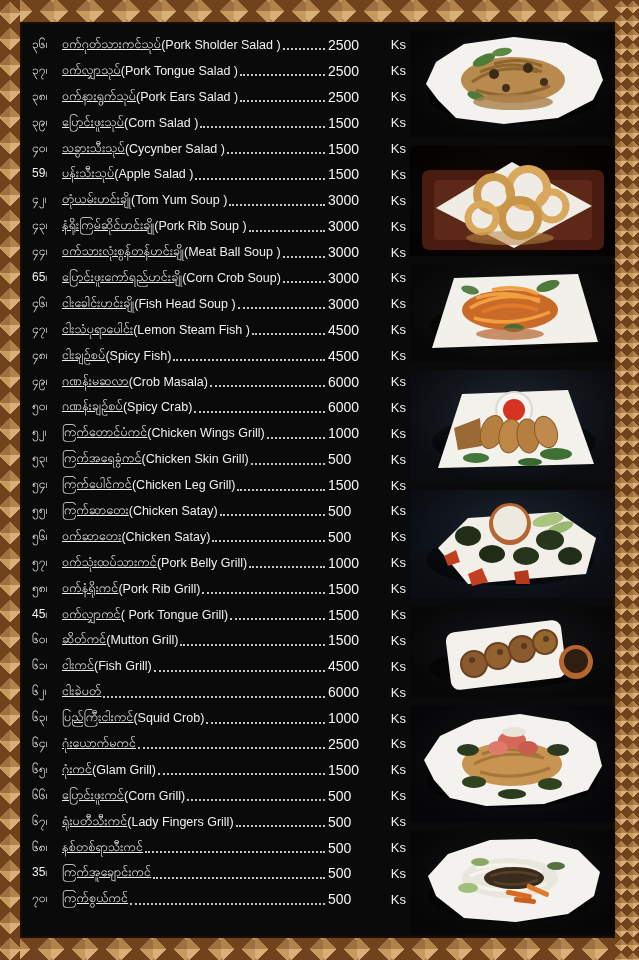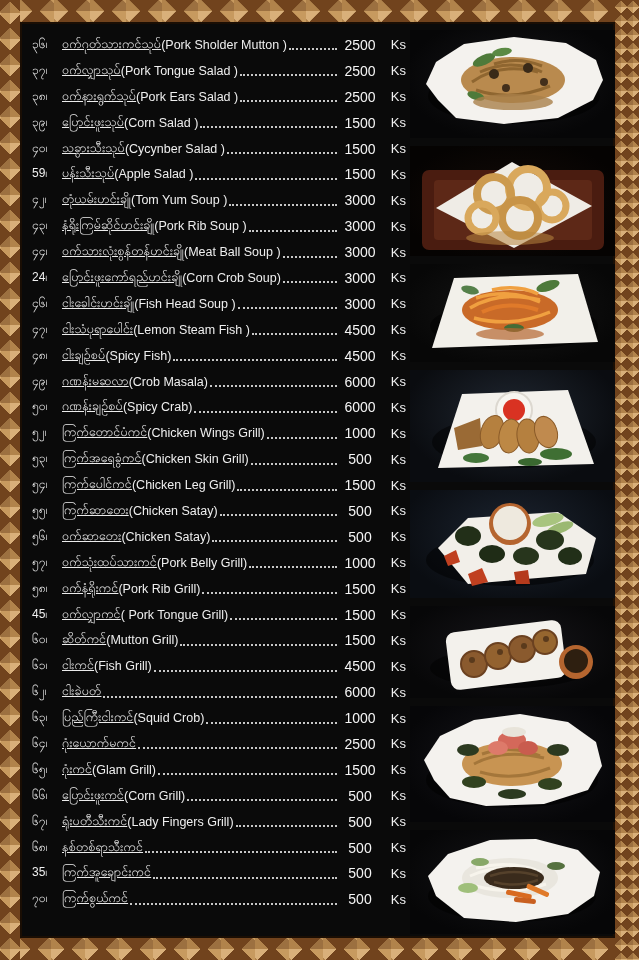--- a/index.html
+++ b/index.html
@@ -36,22 +36,22 @@
   }
   .row .no{flex:0 0 30px;font-size:12px;color:#f0f0f0;}
   .row .mm{flex:0 0 auto;letter-spacing:.2px;text-decoration:underline;}
   .row .en{flex:0 0 auto;color:#efefef;}
   .row .leader{
     flex:1 1 auto;min-width:8px;height:1px;
     border-bottom:2px dotted #d8d8d8;
     margin:0 3px 0 2px;transform:translateY(4px);
     opacity:.92;
   }
-  .row .price{flex:0 0 40px;text-align:center;font-size:14px;color:#f5f5f5;}
-  .row .ks{flex:0 0 26px;text-align:right;font-size:13px;color:#f0f0f0;}
+  .row .price{flex:0 0 40px;text-align:left;font-size:14px;color:#f5f5f5;}
+  .row .ks{flex:0 0 26px;text-align:right;font-size:13px;color:#f0f0f0;margin-left:12px;}
 
   
   #photo-col{
     position:absolute;left:390px;top:8px;width:205px;
     display:flex;flex-direction:column;gap:8px;
   }
   .photo{position:relative;width:205px;overflow:hidden;}
   .photo svg{display:block;width:100%;height:100%;}
   .ph1{height:108px;background:radial-gradient(ellipse at 50% 45%,#17171a 0%,#060607 75%);}
   .ph2{height:110px;background:radial-gradient(ellipse at 50% 50%,#140c08 0%,#050302 80%);}
@@ -69,21 +69,21 @@
   <div class="dpat top"></div>
   <div class="dpat bottom"></div>
   <div class="dpat left"></div>
   <div class="dpat right"></div>
 
   <div id="panel">
     <div id="menu-col">
   <div class="row">
     <span class="no">၃၆၊</span>
     <span class="mm">ဝက်ဂုတ်သားကင်သုပ်</span>
-    <span class="en"> (Pork Sholder Mutton )</span>
+    <span class="en"> (Pork Sholder Salad )</span>
     <span class="leader"></span>
     <span class="price">2500</span>
     <span class="ks">Ks</span>
   </div>
 
   <div class="row">
     <span class="no">၃၇၊</span>
     <span class="mm">ဝက်လျှာသုပ်</span>
     <span class="en"> (Pork Tongue Salad )</span>
     <span class="leader"></span>
@@ -148,21 +148,21 @@
   <div class="row">
     <span class="no">၄၄၊</span>
     <span class="mm">ဝက်သားလုံးစွန်တန်ဟင်းချို</span>
     <span class="en"> (Meat Ball Soup )</span>
     <span class="leader"></span>
     <span class="price">3000</span>
     <span class="ks">Ks</span>
   </div>
 
   <div class="row">
-    <span class="no">24၊</span>
+    <span class="no">65၊</span>
     <span class="mm">ပြောင်းဖူးကော်ရည်ဟင်းချို</span>
     <span class="en">(Corn Crob Soup)</span>
     <span class="leader"></span>
     <span class="price">3000</span>
     <span class="ks">Ks</span>
   </div>
 
   <div class="row">
     <span class="no">၄၆၊</span>
     <span class="mm">ငါးခေါင်းဟင်းချို</span>

